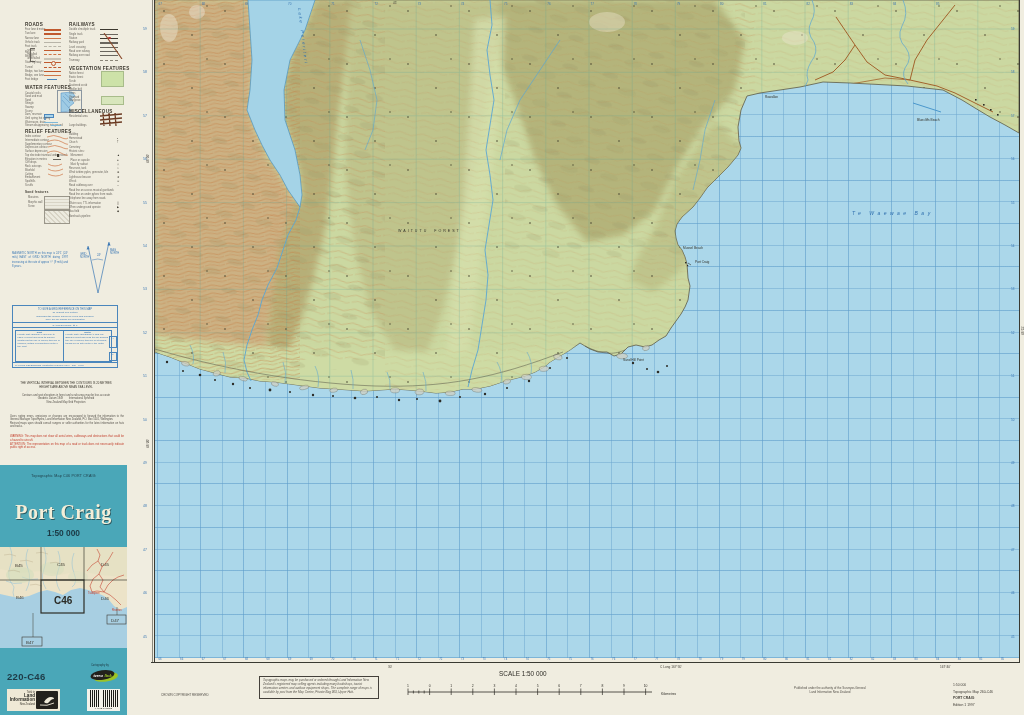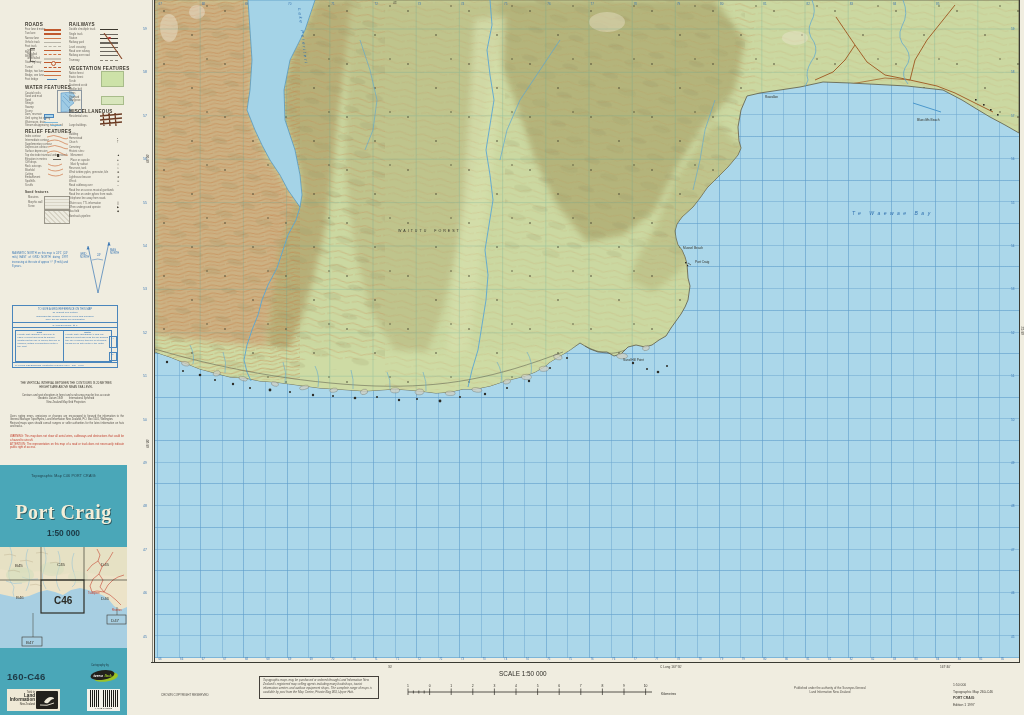--- a/index.html
+++ b/index.html
@@ -523,21 +523,21 @@
 </g>
 <line x1="33" y1="66" x2="33" y2="90" stroke="#3c382f" stroke-width=".5"></line>
 <line x1="117" y1="60" x2="117" y2="68" stroke="#3c382f" stroke-width=".5"></line>
 <rect x="22" y="90" width="20" height="9" fill="#a8cfe2" stroke="#3c382f" stroke-width=".6"></rect>
 <text x="26" y="96.5" font-size="4.4" fill="#3c382f" font-family="Liberation Sans">B47</text>
 <rect x="107" y="68" width="19" height="9" fill="#a8cfe2" stroke="#3c382f" stroke-width=".6"></rect>
 <text x="111" y="74.5" font-size="4.4" fill="#3c382f" font-family="Liberation Sans">D47</text>
 <text x="88" y="47" font-size="2.6" fill="#c23b28" font-family="Liberation Sans">Tuatapere</text>
 <text x="112" y="64" font-size="2.6" fill="#c23b28" font-family="Liberation Sans">Riverton</text>
 </svg></div>
-    <div class="abs" style="left:7px;top:206px;font-size:9.5px;font-weight:bold;color:#1e3a46;letter-spacing:.3px;">160-C46</div>
+    <div class="abs" style="left:7px;top:206px;font-size:9.5px;font-weight:bold;color:#1e3a46;letter-spacing:.3px;">220-C46</div>
     <div class="abs" style="left:91px;top:199px;font-size:2.6px;color:#1e3a44;">Cartography by</div>
     <div class="abs" style="left:89px;top:203px;width:30px;height:13px;"><svg width="30" height="13">
 <ellipse cx="17" cy="8" rx="12" ry="4.6" fill="#9cc427" transform="rotate(-8 17 8)"></ellipse>
 <ellipse cx="13.5" cy="6" rx="12" ry="4.8" fill="#23211c" transform="rotate(-8 13.5 6)"></ellipse>
 <text x="4.5" y="8" font-size="4.6" font-style="italic" font-weight="bold" fill="#fff" font-family="Liberation Serif">terra</text>
 <text x="15.5" y="8" font-size="4.6" font-style="italic" font-weight="bold" fill="#9cc427" font-family="Liberation Serif">link</text>
       </svg></div>
     <div class="abs" style="left:7px;top:224px;width:53px;height:22px;background:#efe9d6;">
 <div style="position:absolute;left:2px;top:1.5px;width:26px;text-align:right;">
 <div style="font-size:2.6px;color:#3c382f;">Toitū te</div>

